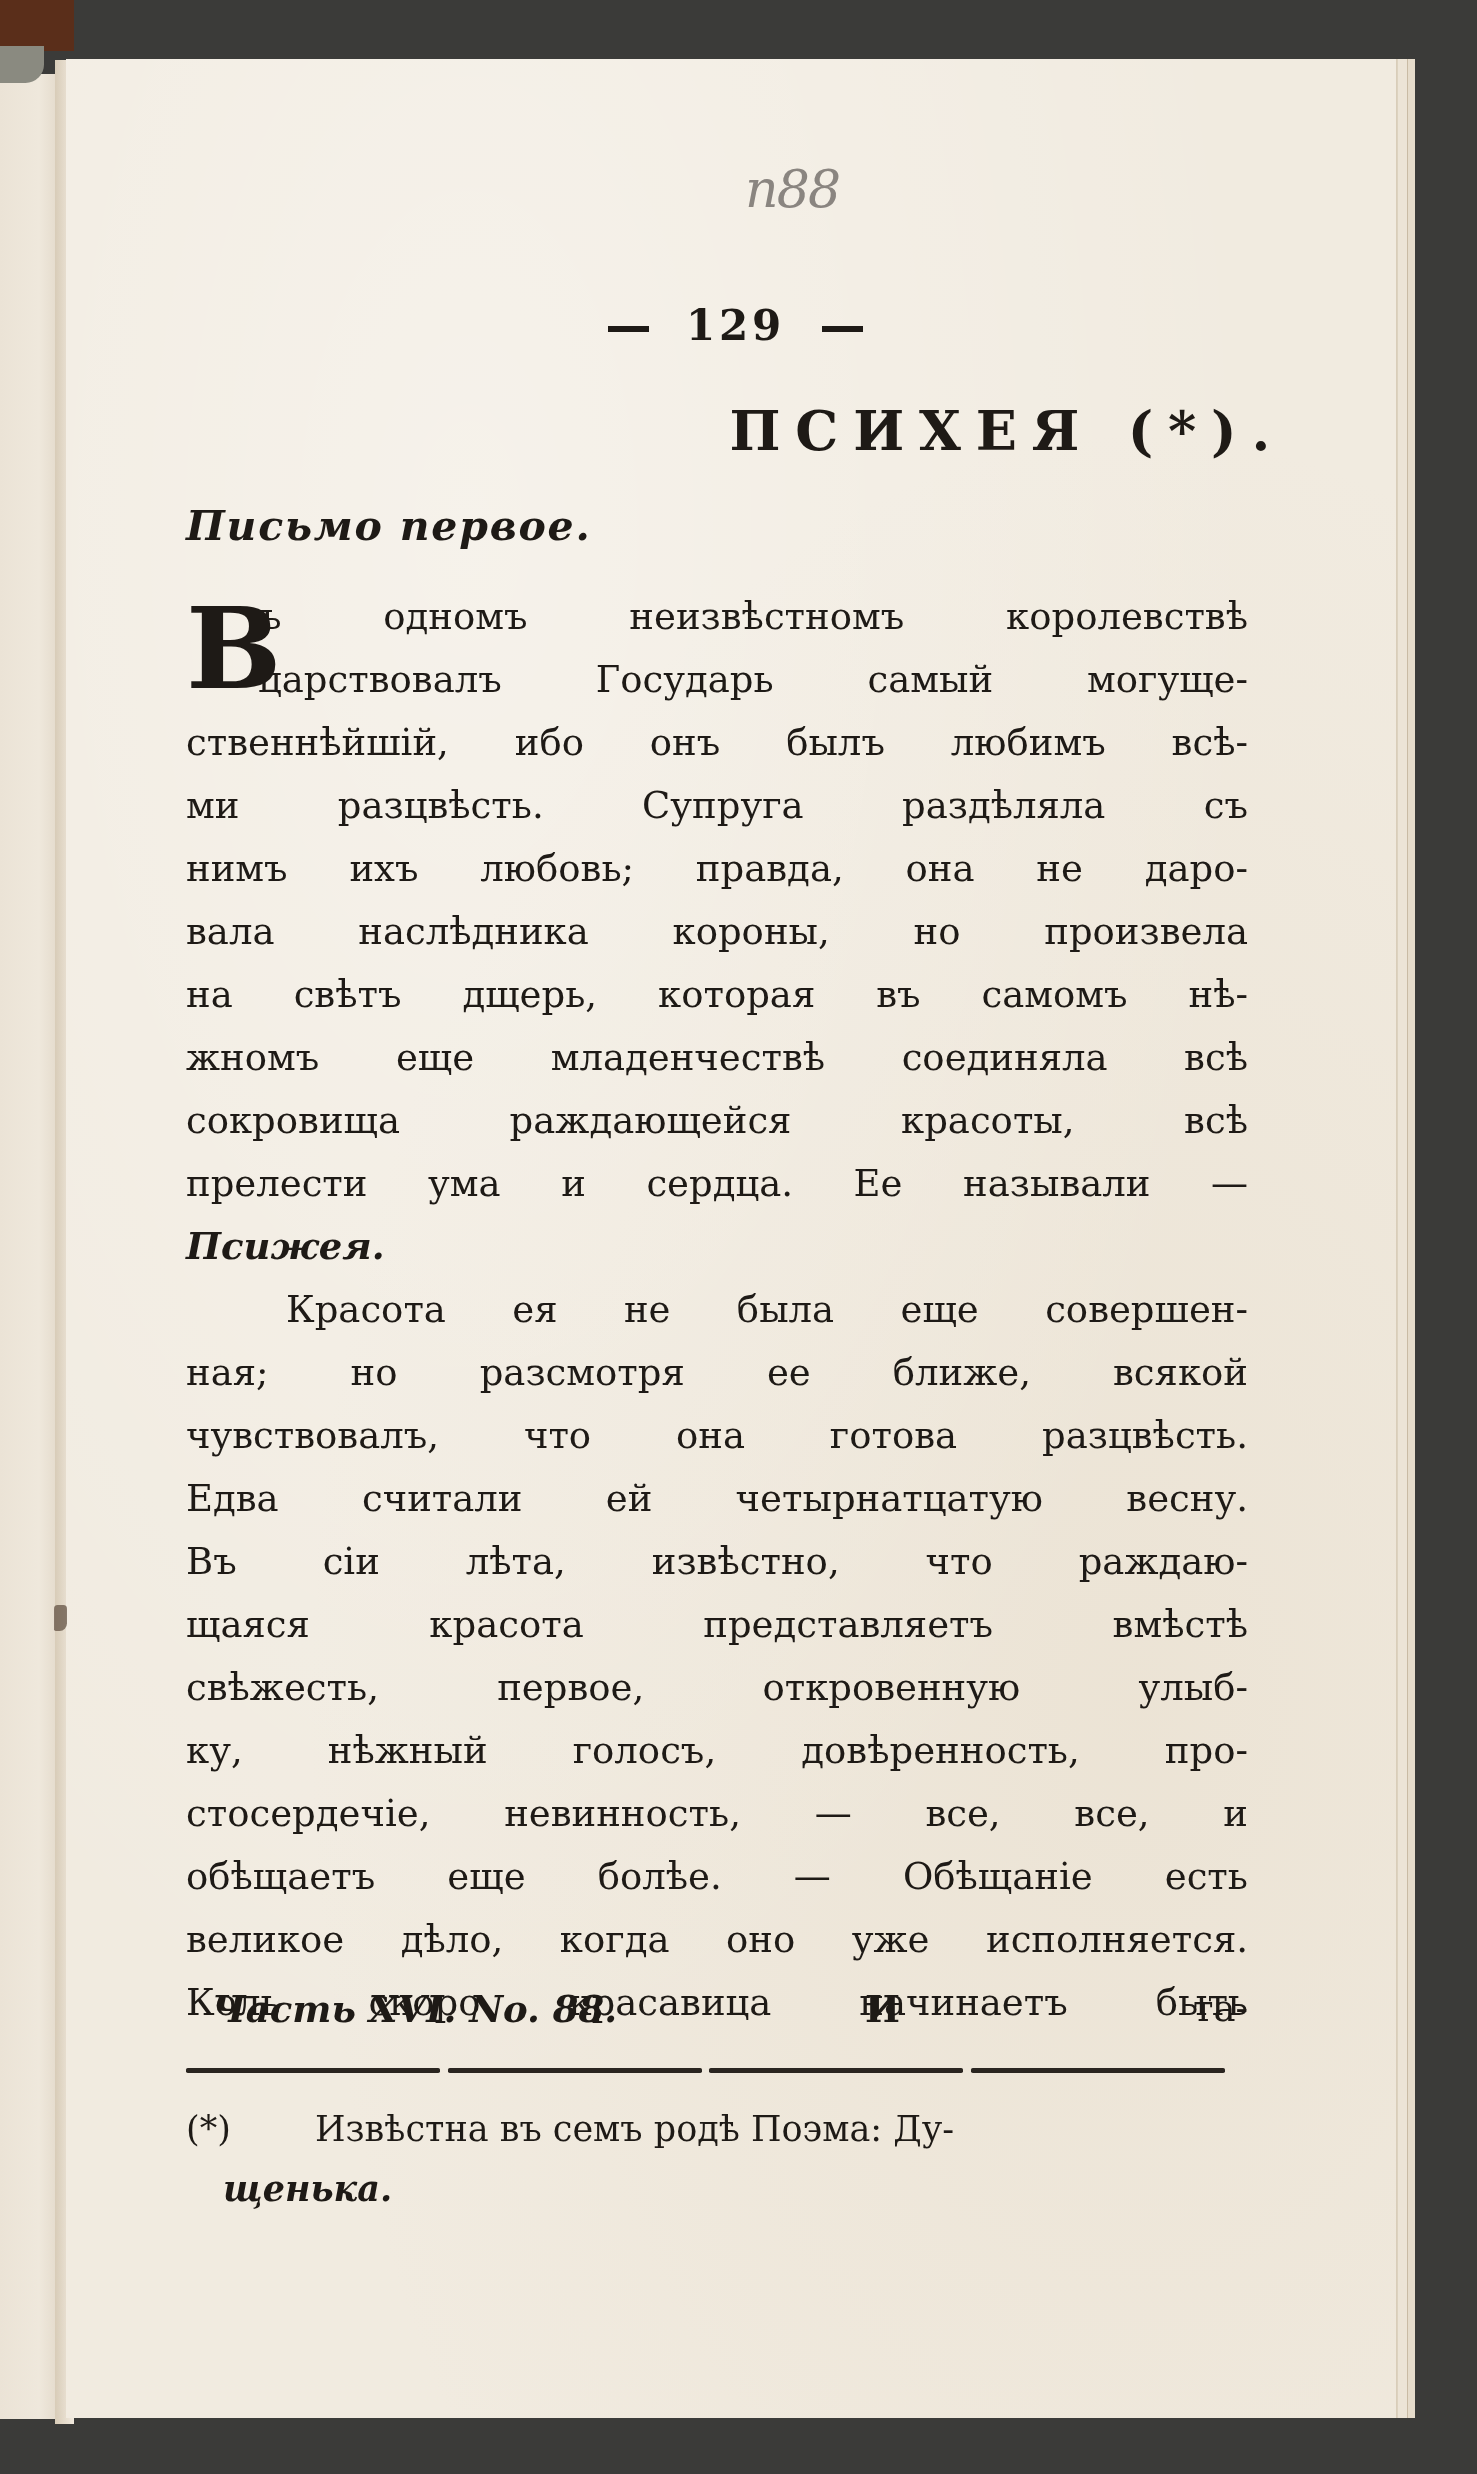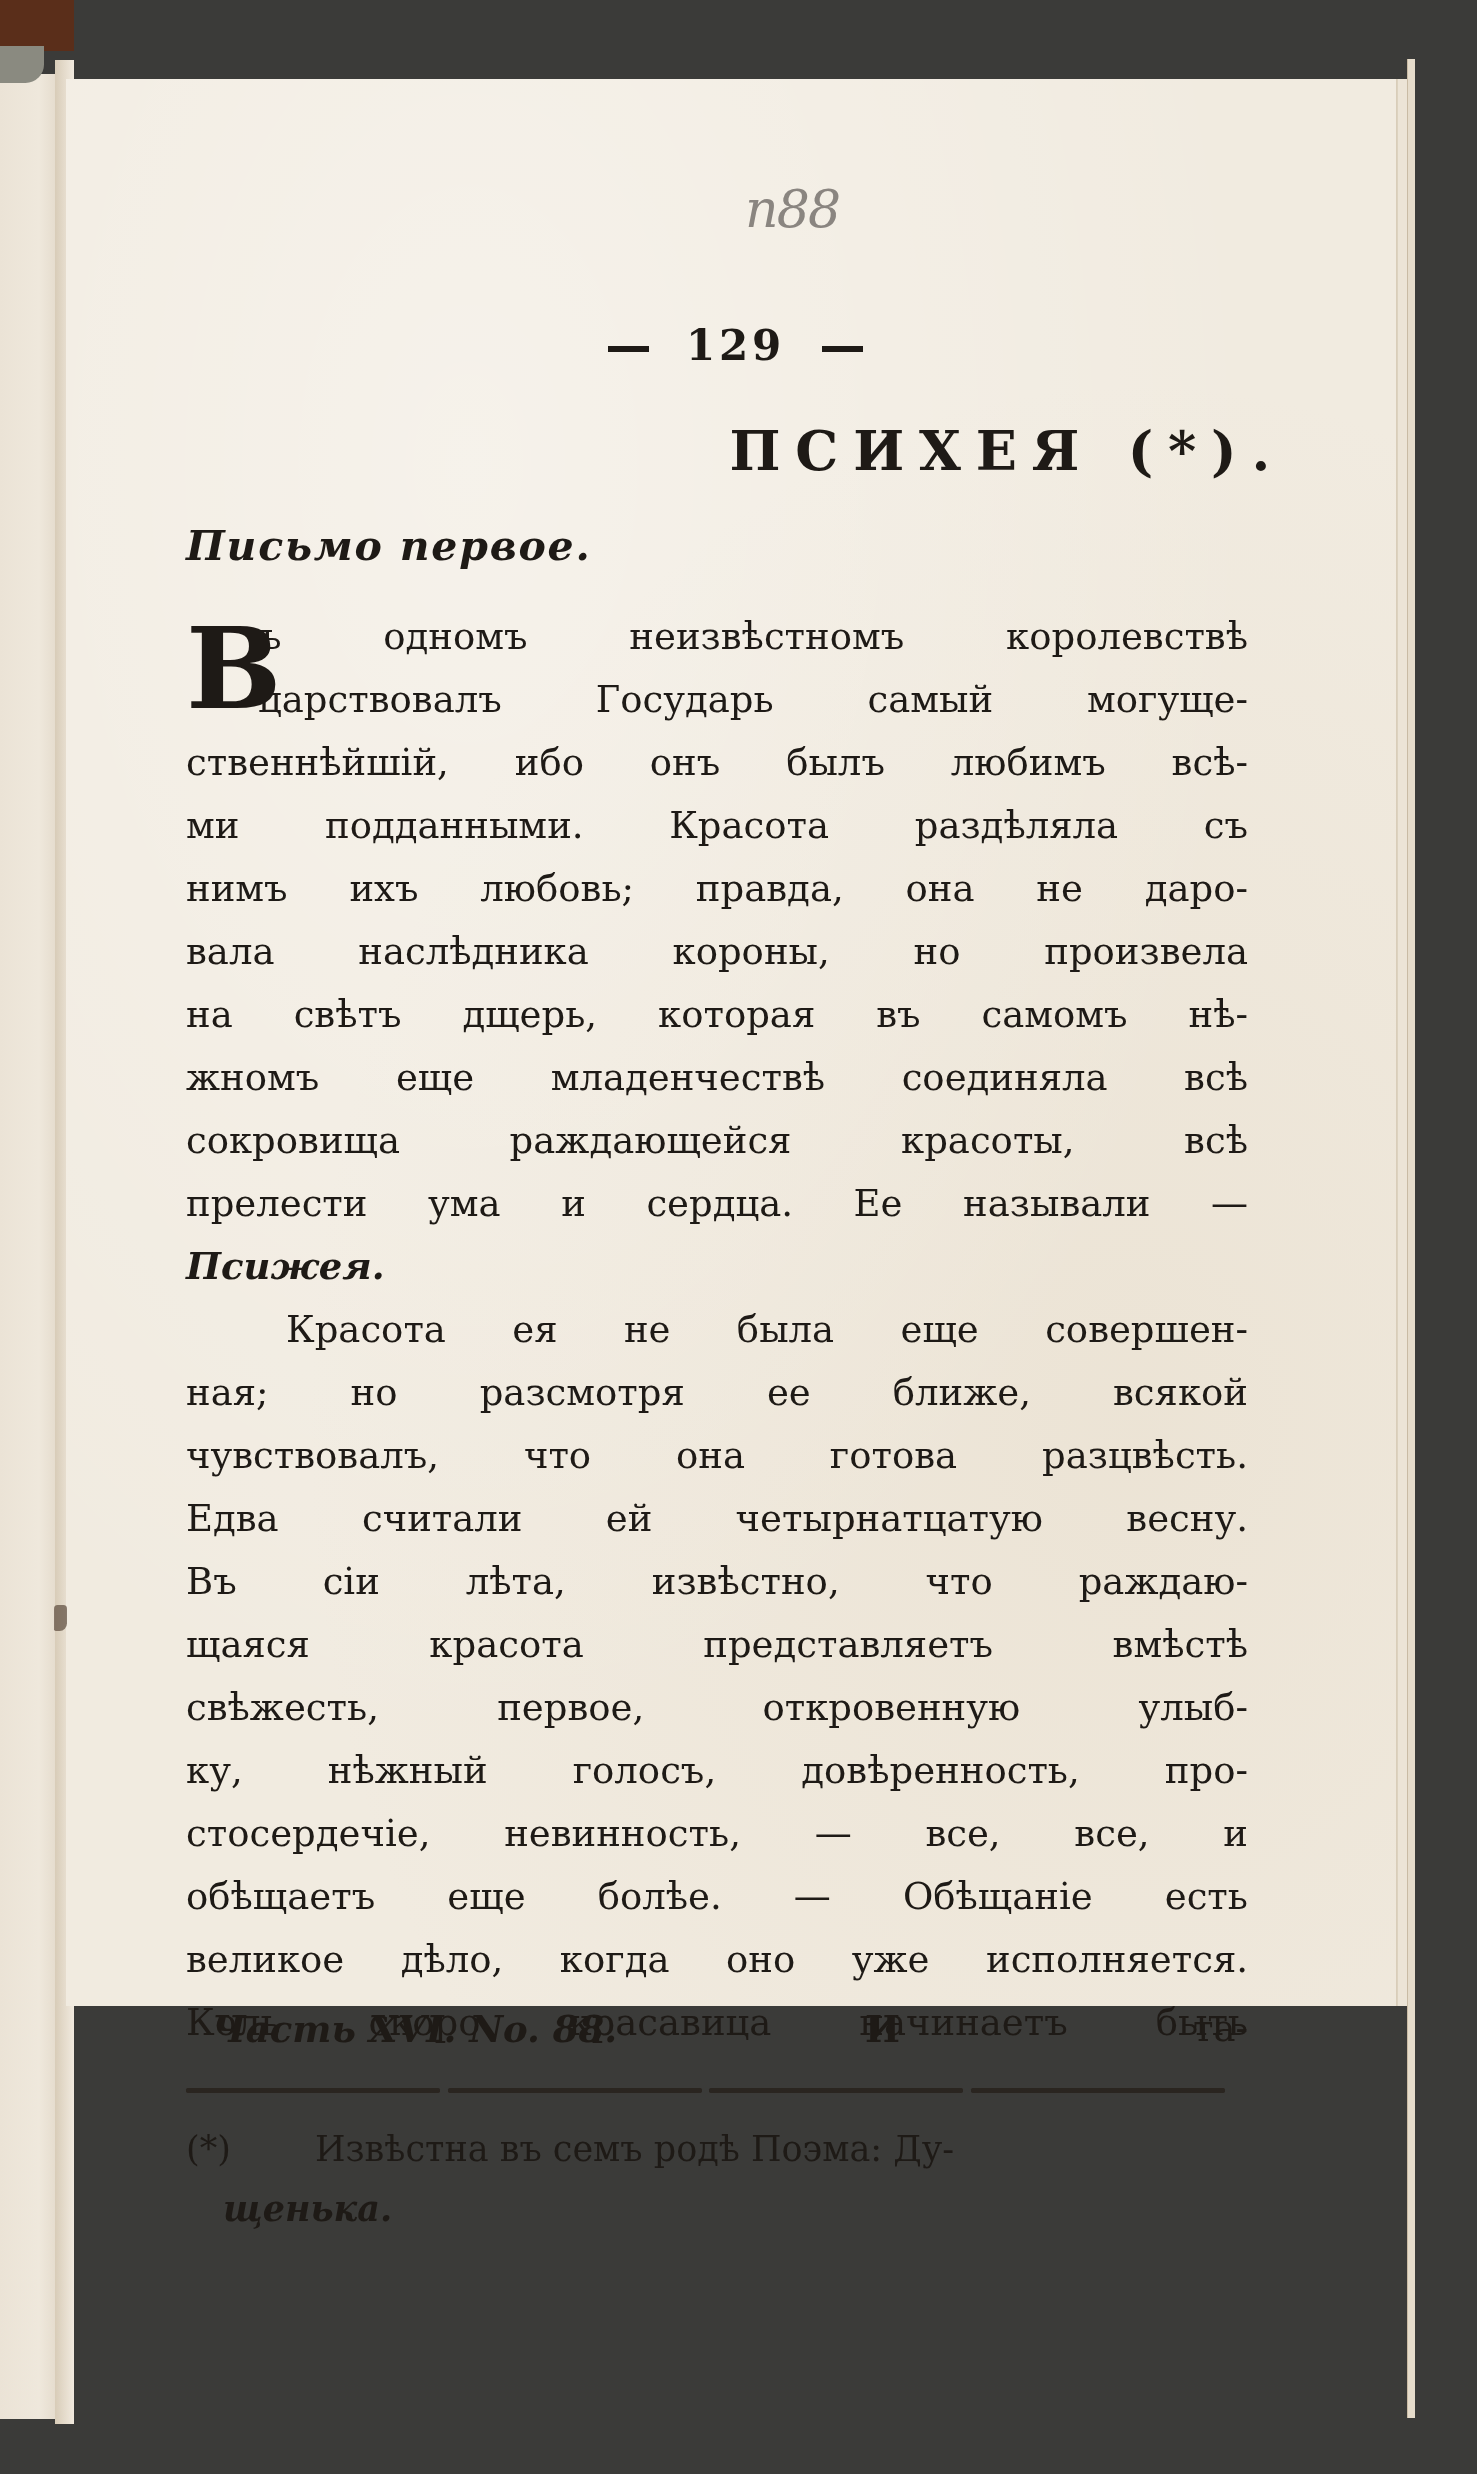--- a/index.html
+++ b/index.html
@@ -50,27 +50,26 @@
       width: 18.5px;
       height: 2364px;
       background: linear-gradient(to right, #d8ccb8, #f1eadf);
     }
     
     .page {
       position: absolute;
       left: 66px;
       top: 59px;
       width: 1341px;
-      height: 1927px;
+      height: 2359px;
       background: #f1ebe0;
       background-image:
         radial-gradient(ellipse at 30% 20%, rgba(255,255,255,0.35), transparent 60%),
         radial-gradient(ellipse at 80% 70%, rgba(220,205,180,0.25), transparent 55%);
       box-shadow: inset -9.2px 0 0 #ece4d6, inset -11px 0 0 #d9cdb9;
-      margin-top: 20px;
     }
     .page-edge-right {
       position: absolute;
       left: 1407px;
       top: 59px;
       width: 7.4px;
       height: 2359px;
       background: #e6dccb;
       border-left: 0.9px solid #c9bba4;
     }
@@ -266,21 +265,21 @@
     </div>
 
     <div class="title">ПСИХЕЯ (*).</div>
     <div class="subtitle">Письмо первое.</div>
 
     <div class="body-text">
       <span class="drop-cap">В</span>
       <span class="line indent-drop">ъ одномъ неизвѣстномъ королевствѣ</span>
       <span class="line indent-drop">царствовалъ Государь самый могуще-</span>
       <span class="line">ственнѣйшій, ибо онъ былъ любимъ всѣ-</span>
-      <span class="line">ми подданными. Красота раздѣляла съ</span>
+      <span class="line">ми разцвѣсть. Супруга раздѣляла съ</span>
       <span class="line">нимъ ихъ любовь; правда, она не даро-</span>
       <span class="line">вала наслѣдника короны, но произвела</span>
       <span class="line">на свѣтъ дщерь, которая въ самомъ нѣ-</span>
       <span class="line">жномъ еще младенчествѣ соединяла всѣ</span>
       <span class="line">сокровища раждающейся красоты, всѣ</span>
       <span class="line">прелести ума и сердца. Ее называли —</span>
       <span class="line last italic">Псижея.</span>
       <span class="line indent">Красота ея не была еще совершен-</span>
       <span class="line">ная; но разсмотря ее ближе, всякой</span>
       <span class="line">чувствовалъ, что она готова разцвѣсть.</span>

